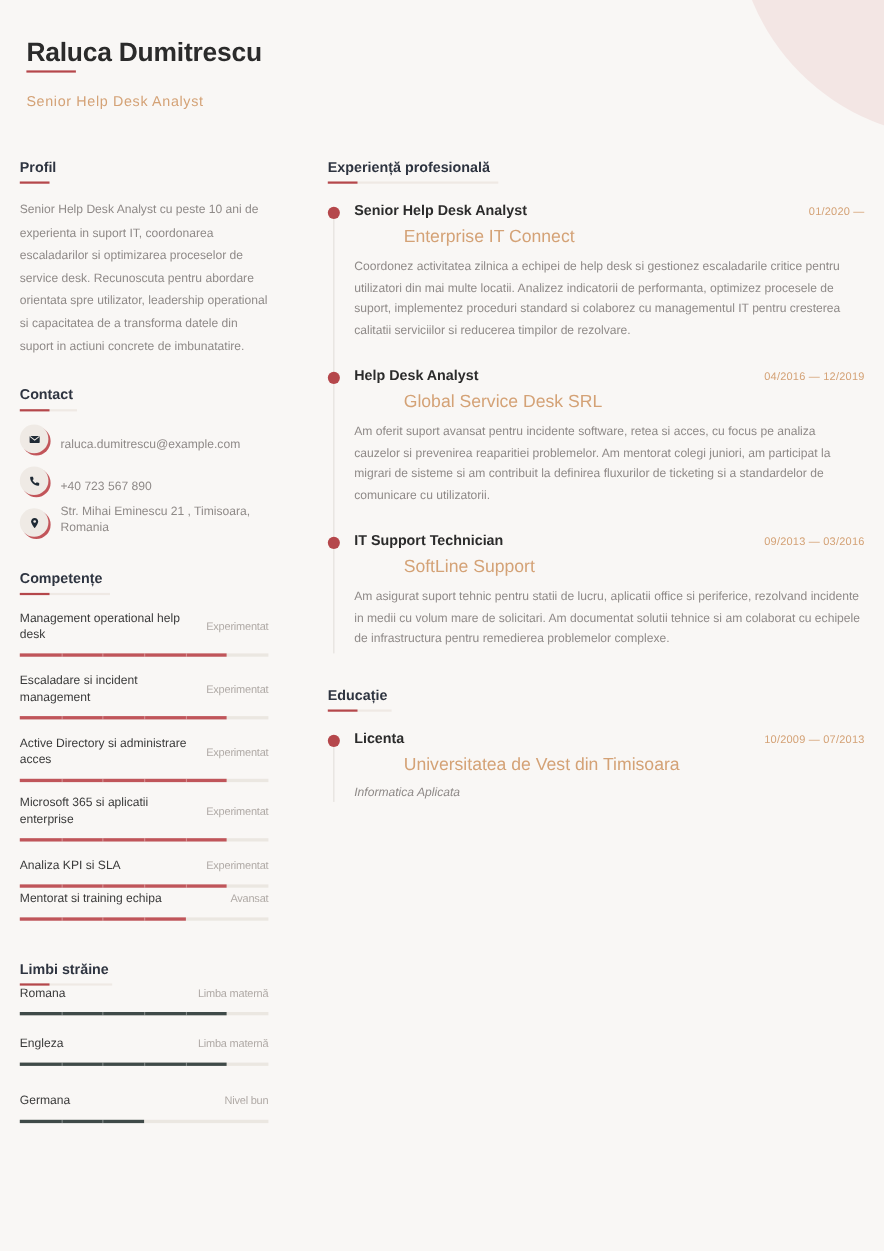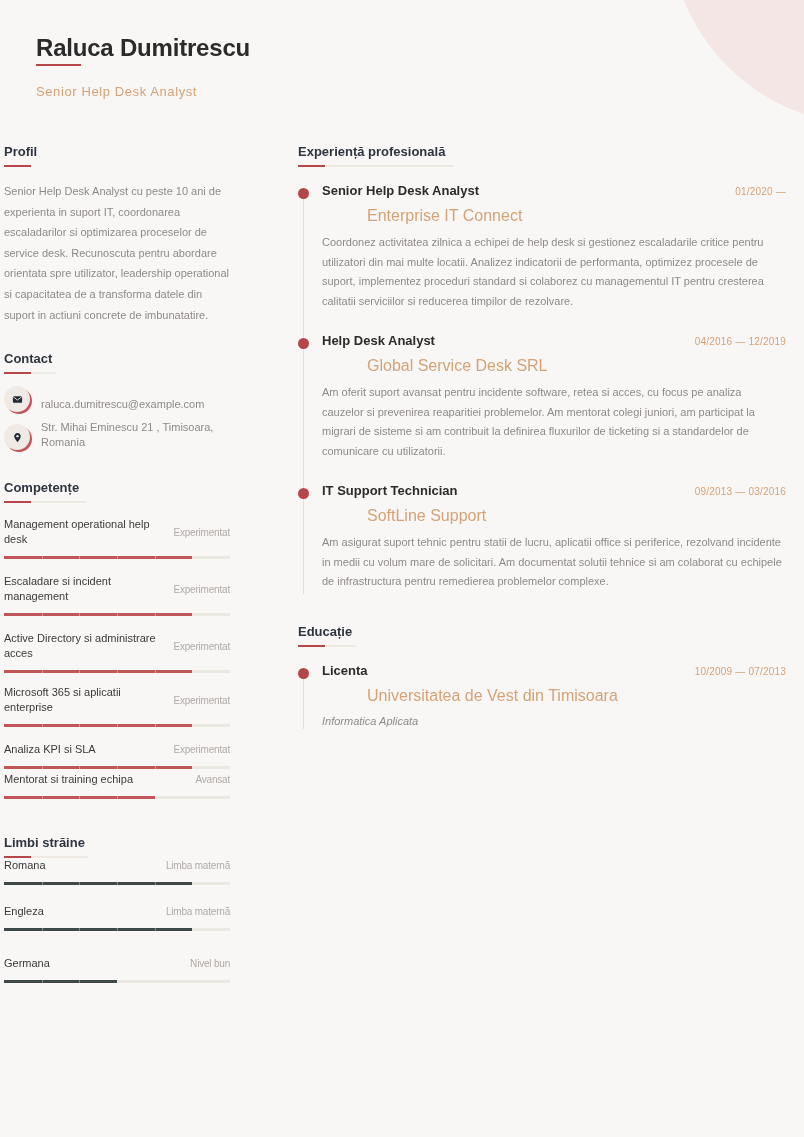--- a/index.html
+++ b/index.html
@@ -14,31 +14,31 @@
   .deco-circle {
     position: absolute;
     left: 669px; top: -130px;
     width: 260px; height: 255px;
     background: #f3e6e4;
     border-radius: 0 0 0 200px;
   }
   .deco-circle::before {
     content: ""; position: absolute; inset: 0;
   }
-  .header { position: absolute; left: 36px; top: 34px; }
+  .header { position: absolute; left: 24px; top: 34px; }
   .name {
     font-size: 24px; font-weight: bold; color: #2b2b2b; letter-spacing: -0.2px;
     position: relative; display: inline-block; padding-bottom: 2px;
   }
   .name::after {
     content: ""; position: absolute; left: 0; bottom: -2px; width: 45px; height: 2px; background: #b5474b;
   }
   .role { margin-top: 20px; font-size: 13px; color: #d4a276; letter-spacing: 0.6px; }
 
-  .left { position: absolute; left: 4px; top: 144px; width: 226px; }
+  .left { position: absolute; left: 18px; top: 144px; width: 226px; }
   .right { position: absolute; left: 298px; top: 144px; width: 488px; }
 
   .sec-title {
     font-size: 13px; font-weight: bold; color: #2e3440; position: relative; padding-bottom: 8px;
   }
   .sec-title .uline {
     position: absolute; left: 0; bottom: 0; height: 2px; width: 82px; background: #efe9e4;
   }
   .sec-title .uline::before {
     content: ""; position: absolute; left: 0; top: 0; height: 2px; width: 27px; background: #b5474b;
@@ -107,20 +107,28 @@
           <svg viewBox="0 0 12 12">
               <rect x="1" y="2.5" width="10" height="7" rx="0.8" fill="#1f2a35"></rect>
               <path d="M1.3 3 L6 6.6 L10.7 3" stroke="#efeae5" stroke-width="1" fill="none"></path>
             </svg>
         </span>
         <span class="c-text">raluca.dumitrescu@example.com</span>
       </div>
       <div class="contact-item">
         <span class="c-icon">
           <svg viewBox="0 0 12 12">
+              <path d="M2.5 1.5 L4.3 1.5 L5 4 L3.9 4.8 C4.5 6.2 5.8 7.5 7.2 8.1 L8 7 L10.5 7.7 L10.5 9.5 C10.5 10.1 10 10.5 9.4 10.5 C5.3 10.3 1.7 6.7 1.5 2.6 C1.5 2 1.9 1.5 2.5 1.5 Z" fill="#1f2a35"></path>
+            </svg>
+        </span>
+        <span class="c-text">+40 723 567 890</span>
+      </div>
+      <div class="contact-item">
+        <span class="c-icon">
+          <svg viewBox="0 0 12 12">
               <path d="M6 1 C3.9 1 2.5 2.6 2.5 4.5 C2.5 7 6 11 6 11 C6 11 9.5 7 9.5 4.5 C9.5 2.6 8.1 1 6 1 Z" fill="#1f2a35"></path>
               <circle cx="6" cy="4.5" r="1.3" fill="#efeae5"></circle>
             </svg>
         </span>
         <span class="c-text">Str. Mihai Eminescu 21 , Timisoara, Romania</span>
       </div>
     </div>
   </section>
 
   <section style="margin-top:30px">

